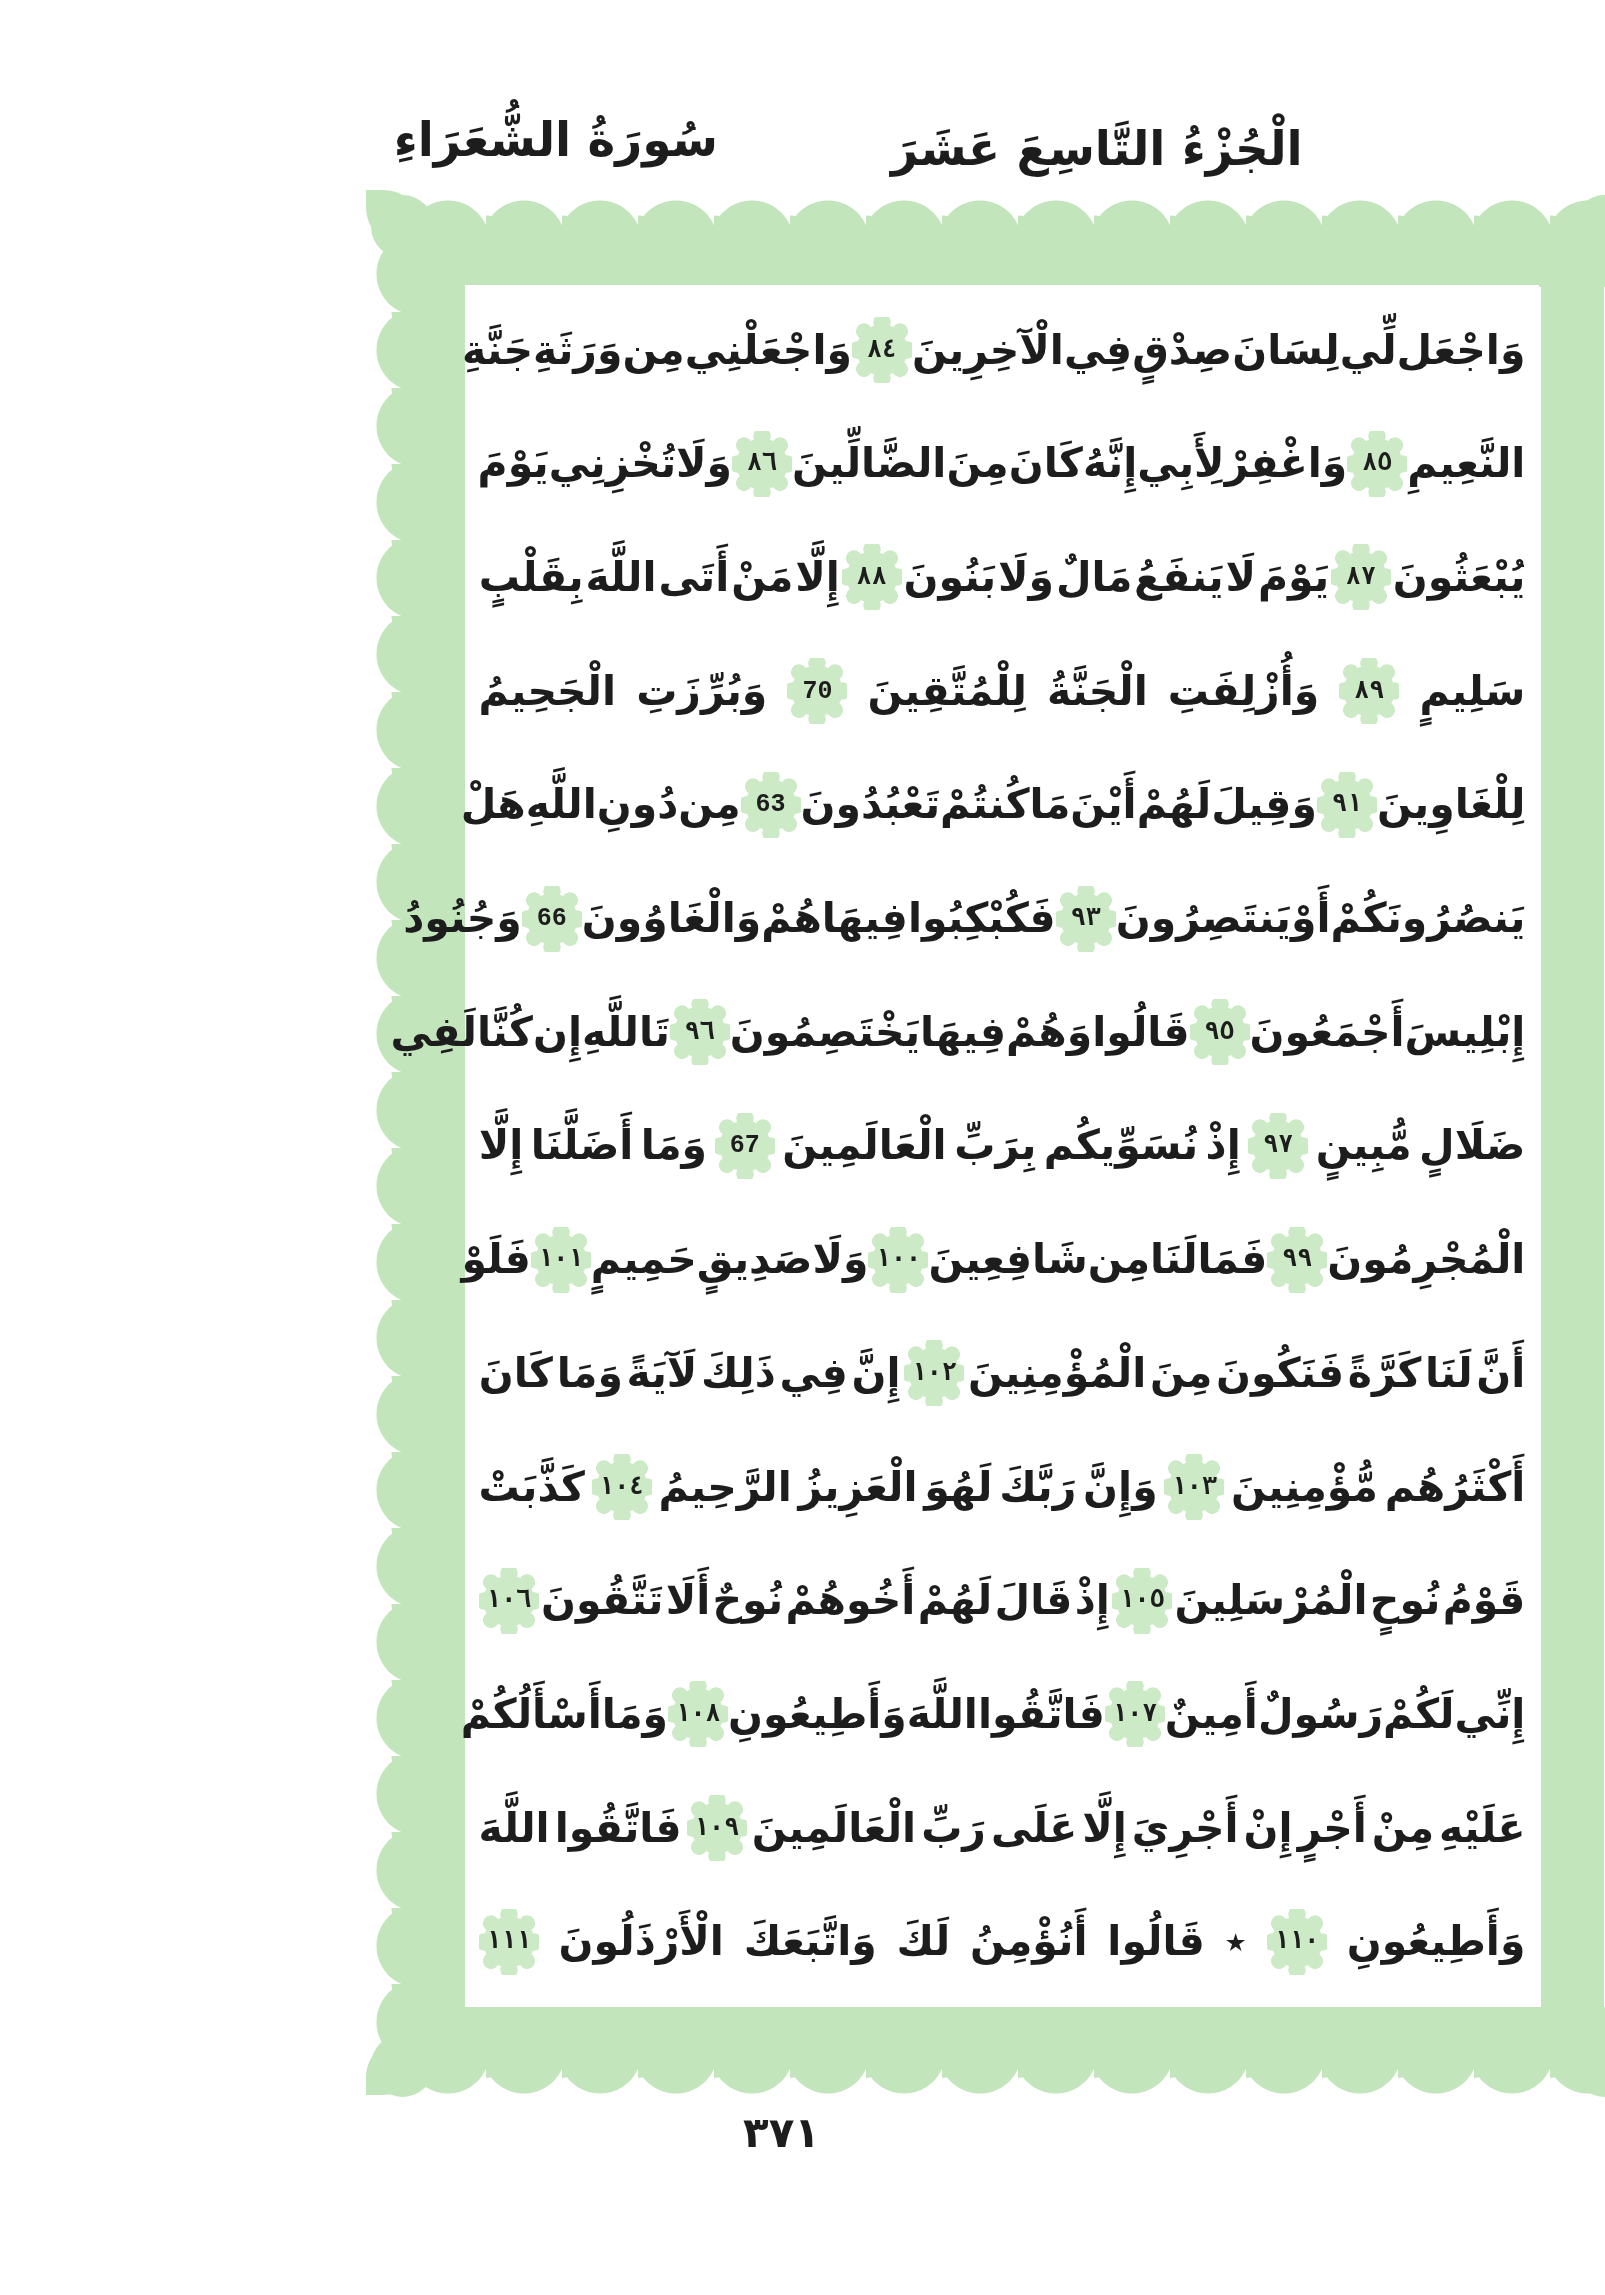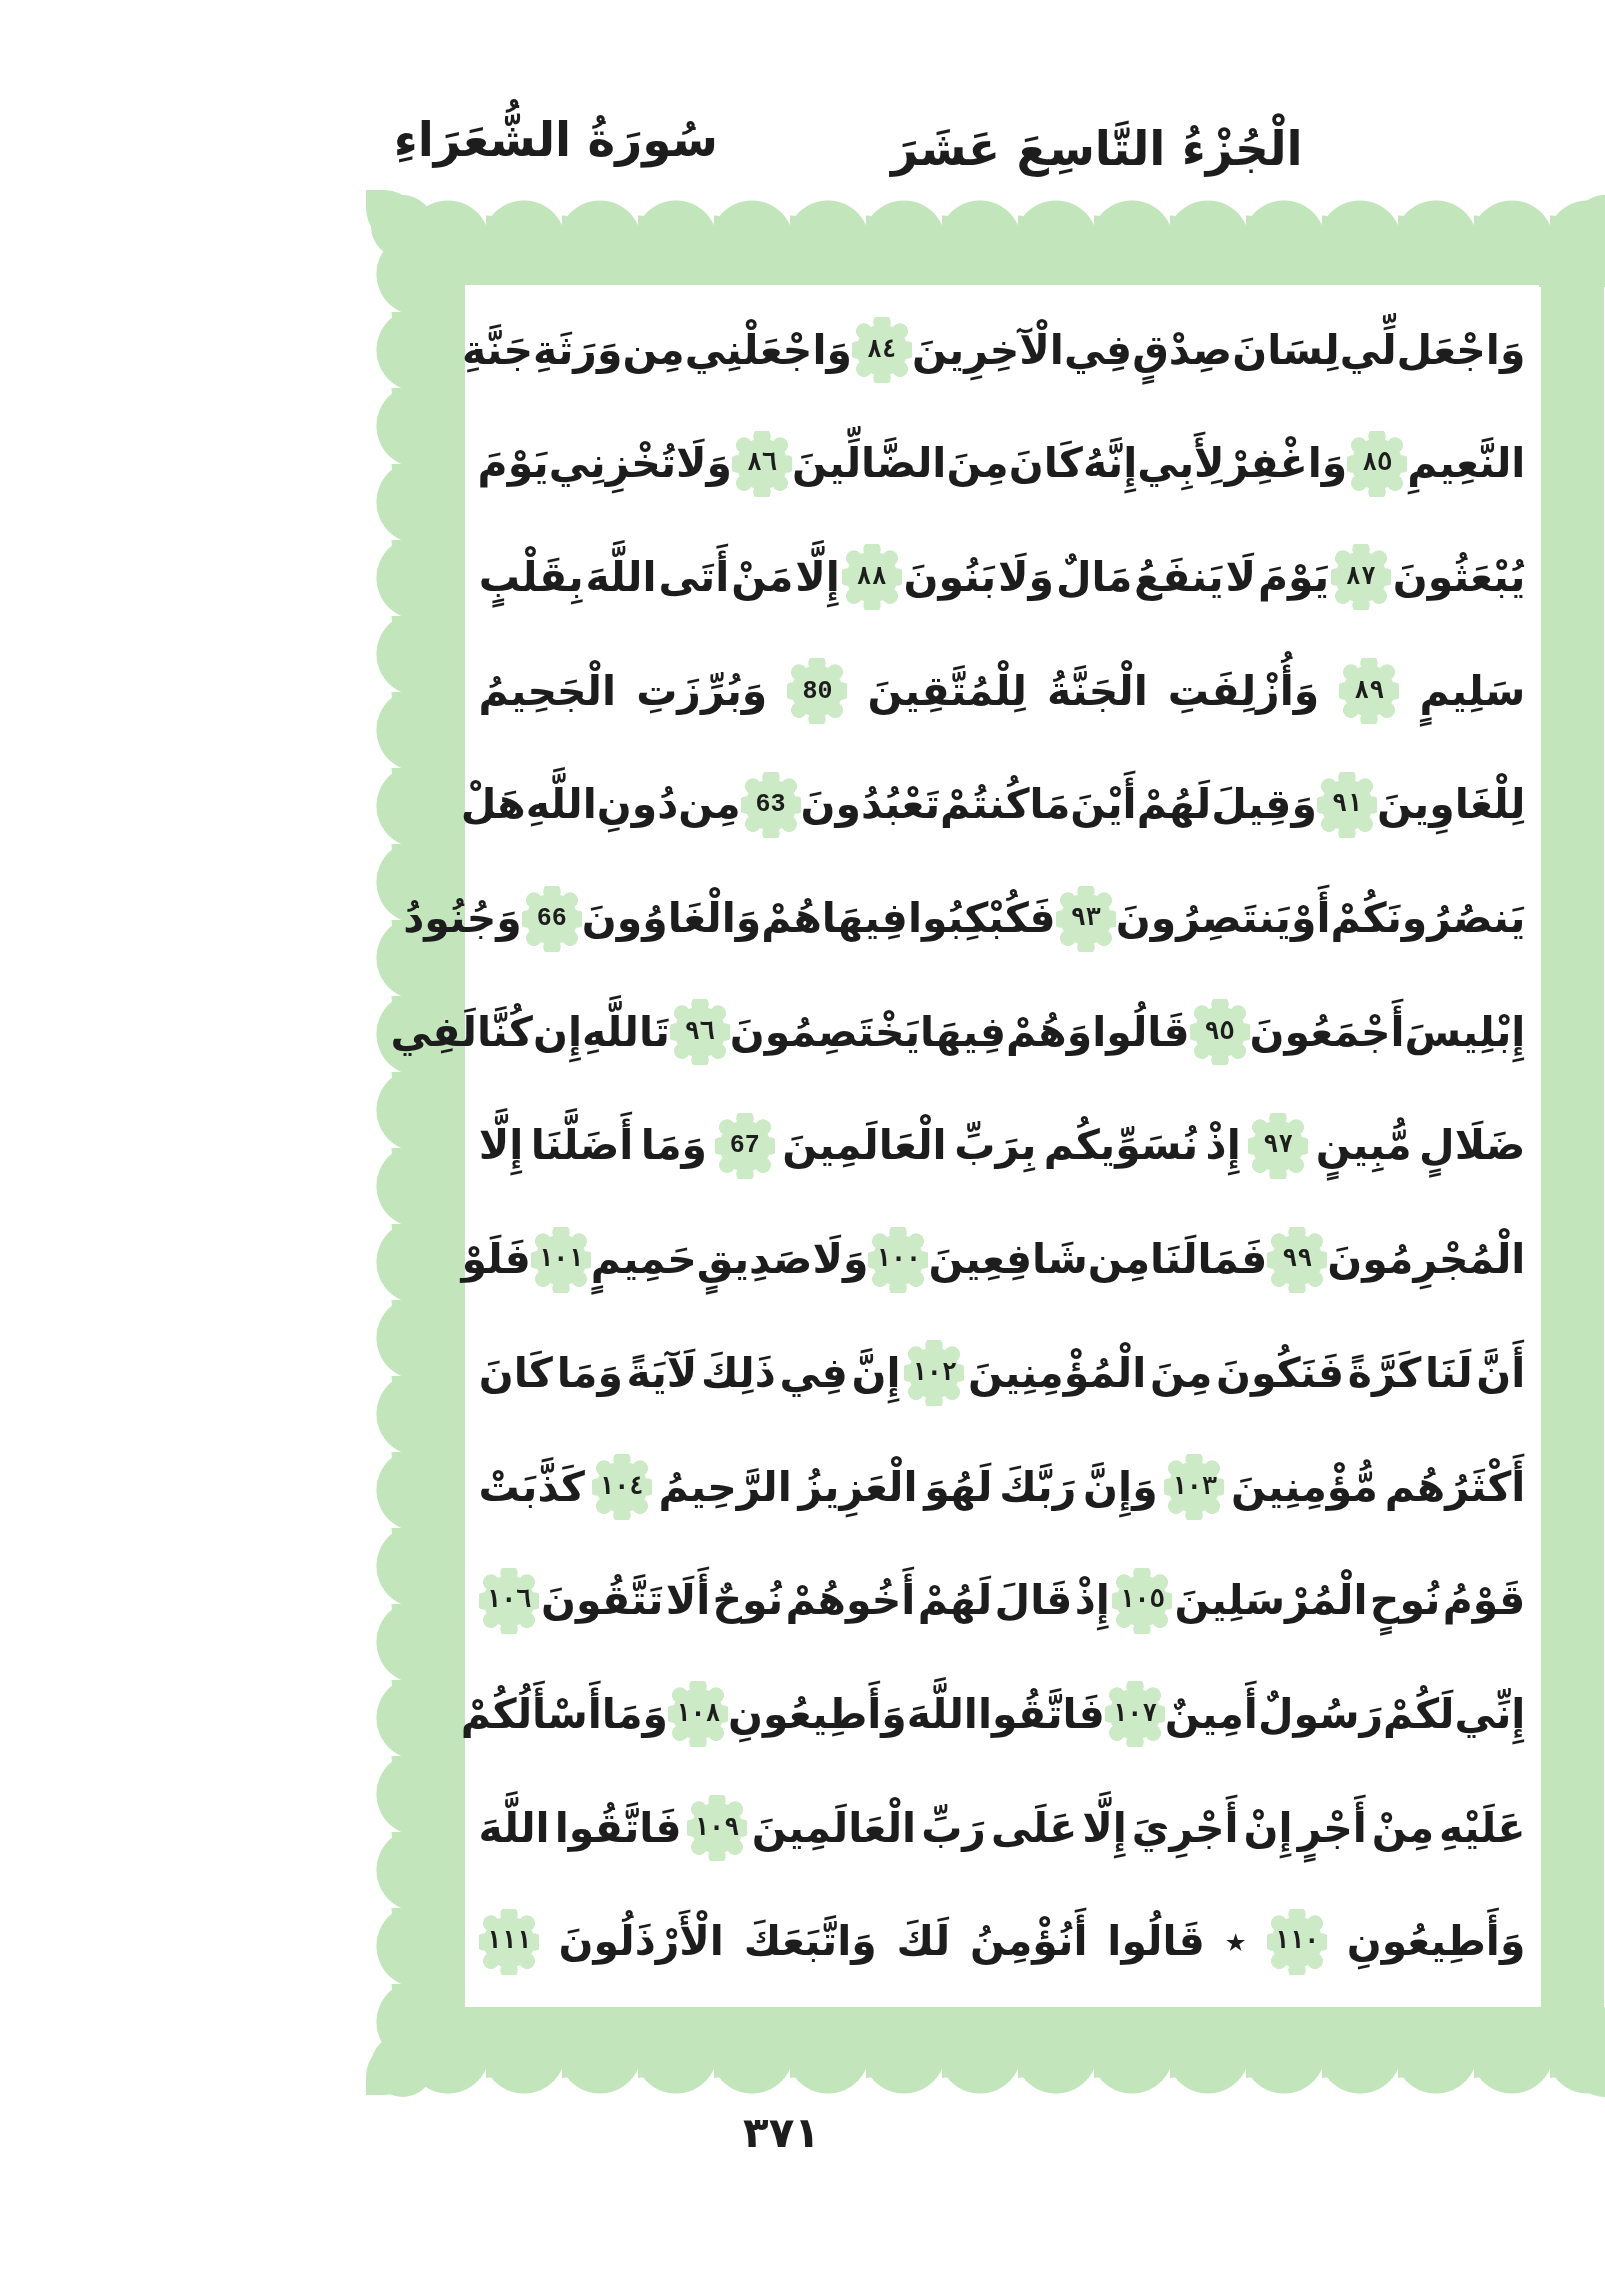--- a/index.html
+++ b/index.html
@@ -163,21 +163,21 @@
         <span>أَتَى</span>
         <span>اللَّهَ</span>
         <span>بِقَلْبٍ</span>
       </div>
       <div class="qline" dir="rtl">
         <span>سَلِيمٍ</span>
         <span class="ayah">٨٩</span>
         <span>وَأُزْلِفَتِ</span>
         <span>الْجَنَّةُ</span>
         <span>لِلْمُتَّقِينَ</span>
-        <span class="ayah">80</span>
+        <span class="ayah">70</span>
         <span>وَبُرِّزَتِ</span>
         <span>الْجَحِيمُ</span>
       </div>
       <div class="qline" dir="rtl">
         <span>لِلْغَاوِينَ</span>
         <span class="ayah">٩١</span>
         <span>وَقِيلَ</span>
         <span>لَهُمْ</span>
         <span>أَيْنَ</span>
         <span>مَا</span>

